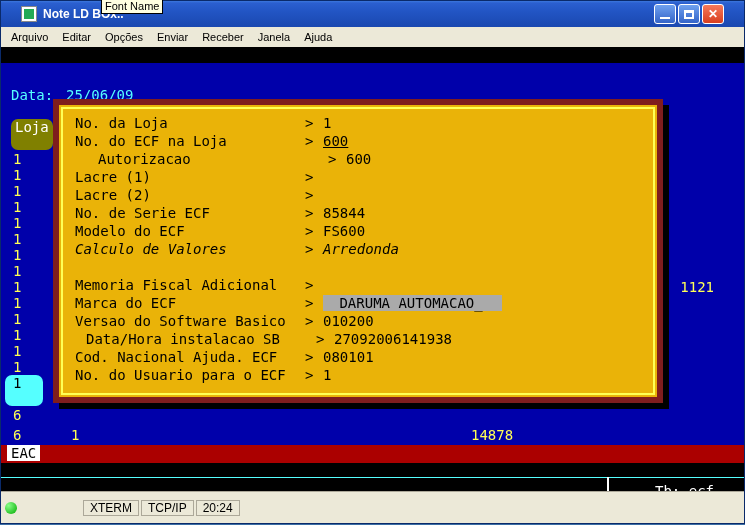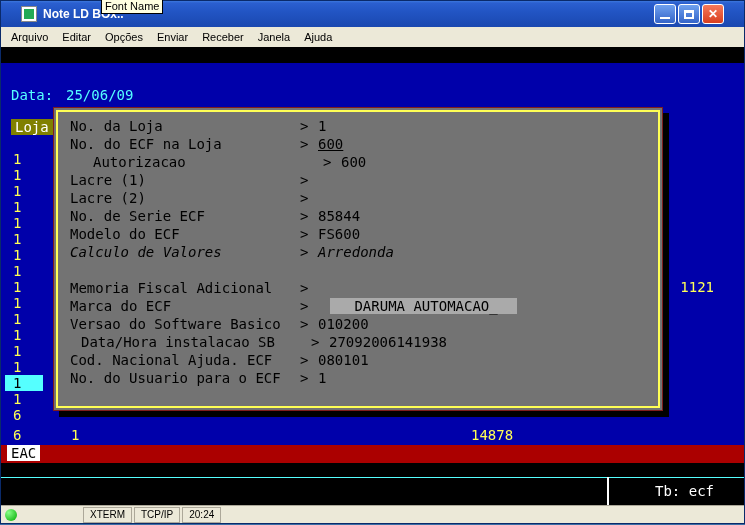--- a/index.html
+++ b/index.html
@@ -87,67 +87,68 @@
   }
   .menuitem { padding: 2px 6px; cursor: pointer; }
   
   .terminal {
     position: relative;
     height: 460px;
     background: #000;
   }
   .term-row {
     position: absolute;
-    height: 16px;
+    height: 31px;
     line-height: 16px;
     white-space: pre;
+    border-radius: 7px;
   }
   .t-red-bg { background: #ab0000; color: #fff; width: 100%; }
   .t-cyan { color: #55ffff; }
   .t-white { color: #ffffff; }
   .t-blue-bg { background: #0000aa; color: #fff; }
   .t-yellow { color: #ffff55; }
   .t-cyan-bg { background: #55ffff; color: #000; }
   .term-line { position:absolute; left:0; right:0; height:16px; }
   
   .dialog {
     position: absolute;
-    left: 52px; top: 60px;
+    left: 52px; top: 52px;
     width: 610px;
     height: 304px;
-    background: #737373;
-    border: 1px solid #7f1d1d;
+    background: #eab308;
+    border: 6px solid #7f1d1d;
     box-shadow: 6px 6px 0 #000;
   }
   .dialog-inner{
     position:absolute; left:2px; top:2px; right:2px; bottom:2px;
     border:2px solid #ffff55;
   }
   .dlg-row {
     position: absolute;
     left: 16px;
     height: 16px;
     line-height: 16px;
     white-space: pre;
     color: #000;
   }
   .dlg-label { display:inline-block; width: 230px; }
   .dlg-sep { display:inline-block; width: 18px; }
-  .dlg-hilite { background:#aaaaaa; color:#000; padding:0 2px 0 16px;margin-left:12px;}
+  .dlg-hilite { background:#aaaaaa; color:#000; padding:0 2px 0 8px;}
   
   .statusbar {
     position: absolute;
     left:0; right:0; bottom:0;
-    height: 18px;
+    height: 32px;
     background: #ece9d8;
     border-top: 1px solid #aca899;
     display: flex;
     align-items: center;
     font-family: Tahoma, sans-serif;
-    font-size: 10px;
+    font-size: 12px;
     color: #000;
   }
   .statusbar .cell {
     border: 1px solid #aca899;
     height: 16px;
     line-height: 14px;
     padding: 0 6px;
     margin-left: 2px;
     background:#ece9d8;
   }

